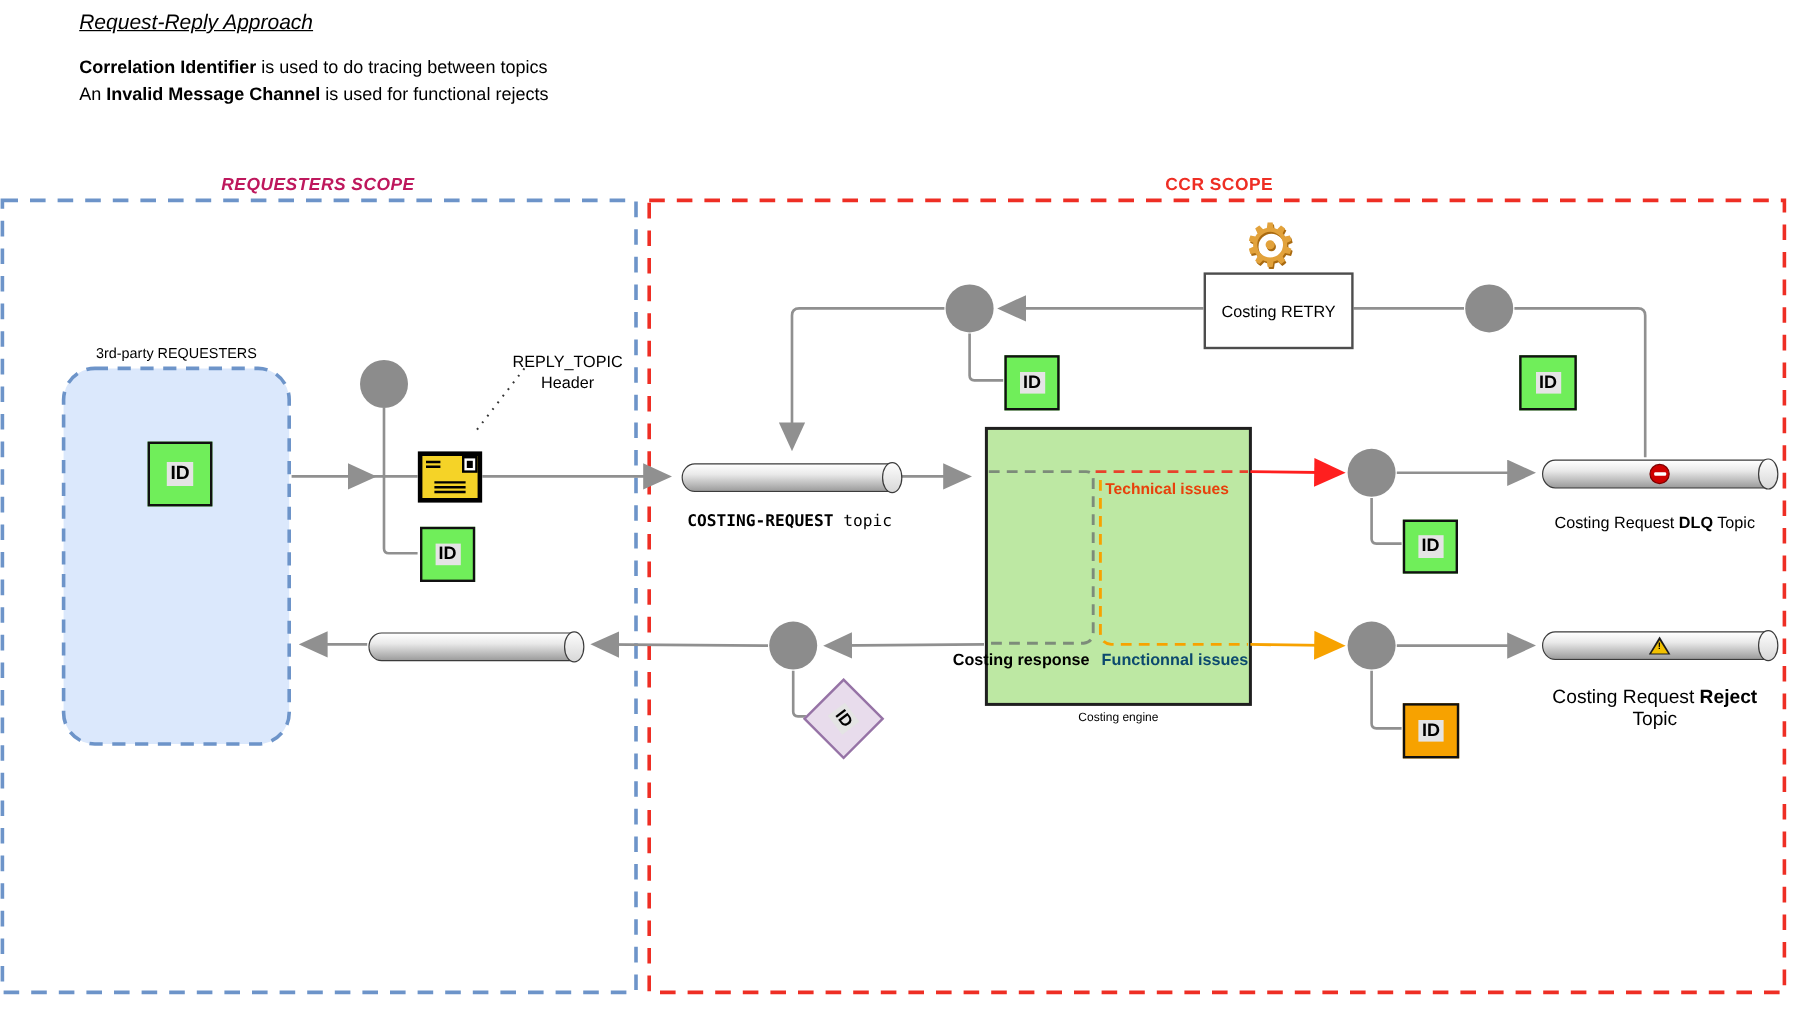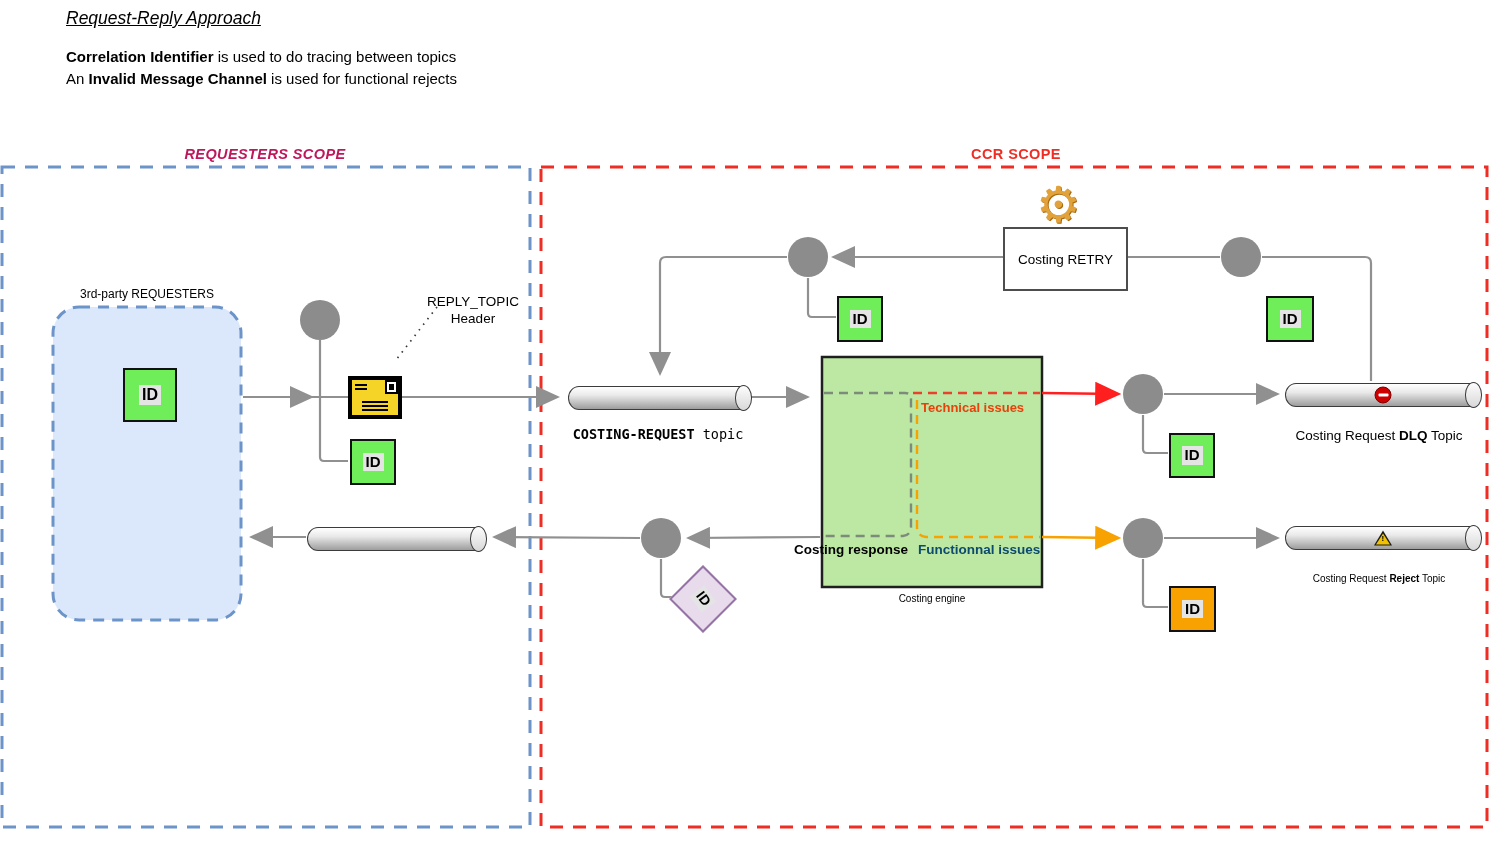--- a/index.html
+++ b/index.html
@@ -183,21 +183,21 @@
   <div class="badge orange" style="left:1169px;top:586px;width:43px;height:42px;">
     <span class="chip">ID</span>
   </div>
   <div class="cyl" style="left:1285px;top:526px;width:194px;">
     <span class="cap"></span>
     <span class="icon warn">
       <span class="inner"></span>
       <span class="mark">!</span>
     </span>
   </div>
-  <div class="lbl center" style="left:1279px;top:573px;width:200px;font-size:10px;">
+  <div class="lbl center" style="left:1279px;top:573px;width:200px;font-size:16px;">
     <span>Costing Request </span><b>Reject</b><span> Topic</span>
   </div>
 
   <div class="junction" style="left:641px;top:518px;"></div>
   <div class="diamond" style="left:679px;top:575px;">
     <span class="chip">ID</span>
   </div>
   <div class="cyl" style="left:307px;top:527px;width:177px;">
       <span class="cap"></span>
     </div>

